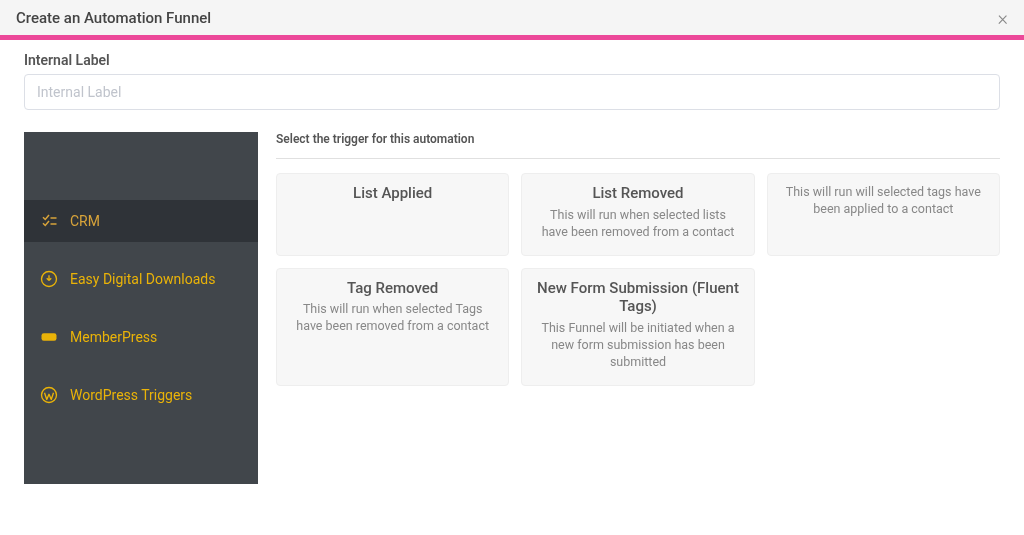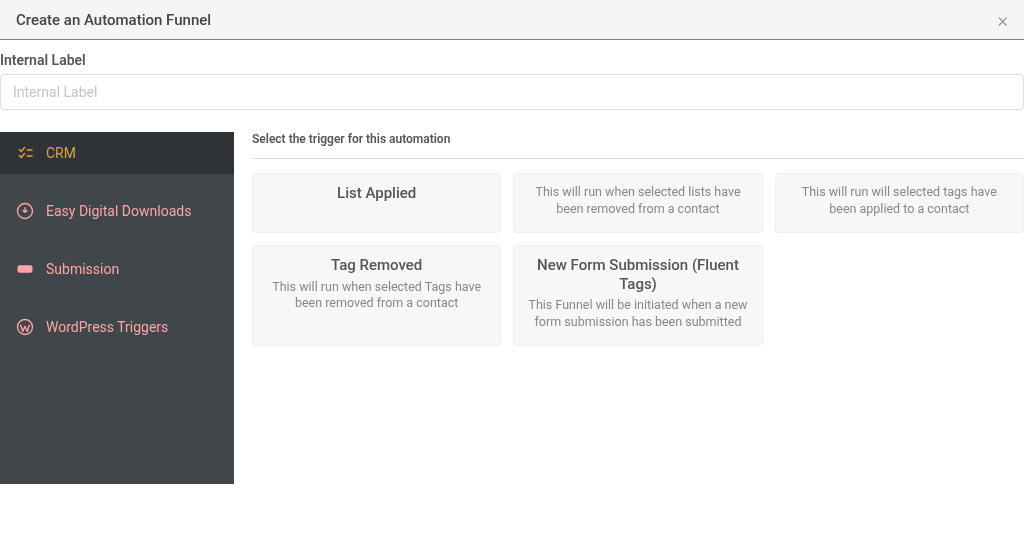--- a/index.html
+++ b/index.html
@@ -1,28 +1,28 @@
 <!DOCTYPE html>
 <html><head>
   <meta charset="utf-8">
   <style>
     * { margin: 0; padding: 0; box-sizing: border-box; font-family: -apple-system, BlinkMacSystemFont, "Segoe UI", Roboto, sans-serif; }
     body { background: #f5f5f5; width: 1024px; height: 535px; overflow: hidden; }
     .modal { background: #fff; width: 100%; height: 100%; display: flex; flex-direction: column; }
-    .modal-header { display: flex; justify-content: space-between; align-items: center; padding: 10px 16px; background: #f5f5f5; border-bottom: 1px solid #ec4899; height: 40px; }
+    .modal-header { display: flex; justify-content: space-between; align-items: center; padding: 10px 16px; background: #f5f5f5; border-bottom: 5px solid #ec4899; height: 40px; }
     .modal-title { font-size: 15px; font-weight: 500; color: #444; }
     .close-btn { background: none; border: none; font-size: 20px; color: #888; cursor: pointer; font-weight: 300; }
-    .modal-body { padding: 12px 0; flex: 1; display: flex; flex-direction: column; overflow: hidden; }
+    .modal-body { padding: 12px 24px; flex: 1; display: flex; flex-direction: column; overflow: hidden; }
     .field-area { margin-bottom: 22px; }
     .field-label { font-size: 14px; font-weight: 600; color: #555; margin-bottom: 6px; display: block; }
     .field-input { width: 100%; border: 1px solid #dcdfe6; border-radius: 4px; padding: 9px 12px; font-size: 14px; color: #555; outline: none; }
     .field-input::placeholder { color: #c0c4cc; }
     .layout { display: flex; flex: 1; gap: 18px; }
-    .sidebar { width: 234px; background: #41464b; display: flex; flex-direction: column; flex-shrink: 0; height: 352px; }
-    .sidebar-item { display: flex; align-items: center; gap: 12px; padding: 0 16px; height: 42px; cursor: pointer; color: #fca5a5; font-size: 14px; white-space: nowrap; }
+    .sidebar { width: 234px; background: #41464b; display: flex; flex-direction: column; flex-shrink: 0; height: 352px; justify-content: center; }
+    .sidebar-item { display: flex; align-items: center; gap: 12px; padding: 0 16px; height: 42px; cursor: pointer; color: #eab308; font-size: 14px; white-space: nowrap; }
     .sidebar-item + .sidebar-item { margin-top: 16px; }
     .sidebar-item:first-child { margin-top: 0; }
     .sidebar-item.active { background: #2f3338; color: #d8a43a; }
     .sidebar-icon { width: 18px; height: 18px; display: flex; align-items: center; justify-content: center; flex-shrink: 0; }
     .sidebar-icon svg { width: 18px; height: 18px; }
     .main { flex: 1; padding-top: 0; }
     .main-heading { font-size: 12px; font-weight: 600; color: #555; padding-bottom: 12px; border-bottom: 1px solid #e0e0e0; margin-bottom: 14px; }
     .cards { display: grid; grid-template-columns: repeat(3, 1fr); gap: 12px; }
     .card { background: #f7f7f7; border: 1px solid #eee; border-radius: 4px; padding: 10px 14px 14px; text-align: center; cursor: pointer; min-height: 56px; display: flex; flex-direction: column; justify-content: flex-start; }
     .card-title { font-size: 15px; color: #555; font-weight: 500; margin-bottom: 4px; line-height: 1.25; }
@@ -65,40 +65,41 @@
               </svg>
           </span>
           <span>Easy Digital Downloads</span>
         </div>
         <div class="sidebar-item">
           <span class="sidebar-icon">
             <svg viewBox="0 0 24 24" fill="currentColor">
                 <rect x="2" y="7" width="20" height="10" rx="3"></rect>
               </svg>
           </span>
-          <span>Submission</span>
+          <span>MemberPress</span>
         </div>
         <div class="sidebar-item">
           <span class="sidebar-icon">
             <svg viewBox="0 0 24 24" fill="none" stroke="currentColor" stroke-width="1.8">
                 <circle cx="12" cy="12" r="10"></circle>
                 <path d="M6 9l3 9 3-7 3 7 3-9" stroke-linejoin="round" fill="none"></path>
               </svg>
           </span>
           <span>WordPress Triggers</span>
         </div>
       </div>
 
       <div class="main">
         <h2 class="main-heading">Select the trigger for this automation</h2>
         <div class="cards">
           <div class="card">
             <div class="card-title">List Applied</div>
           </div>
           <div class="card">
+            <div class="card-title">List Removed</div>
             <div class="card-desc">This will run when selected lists have been removed from a contact</div>
           </div>
           <div class="card">
             <div class="card-desc">This will run will selected tags have been applied to a contact</div>
           </div>
           <div class="card">
             <div class="card-title">Tag Removed</div>
             <div class="card-desc">This will run when selected Tags have been removed from a contact</div>
           </div>
           <div class="card">

